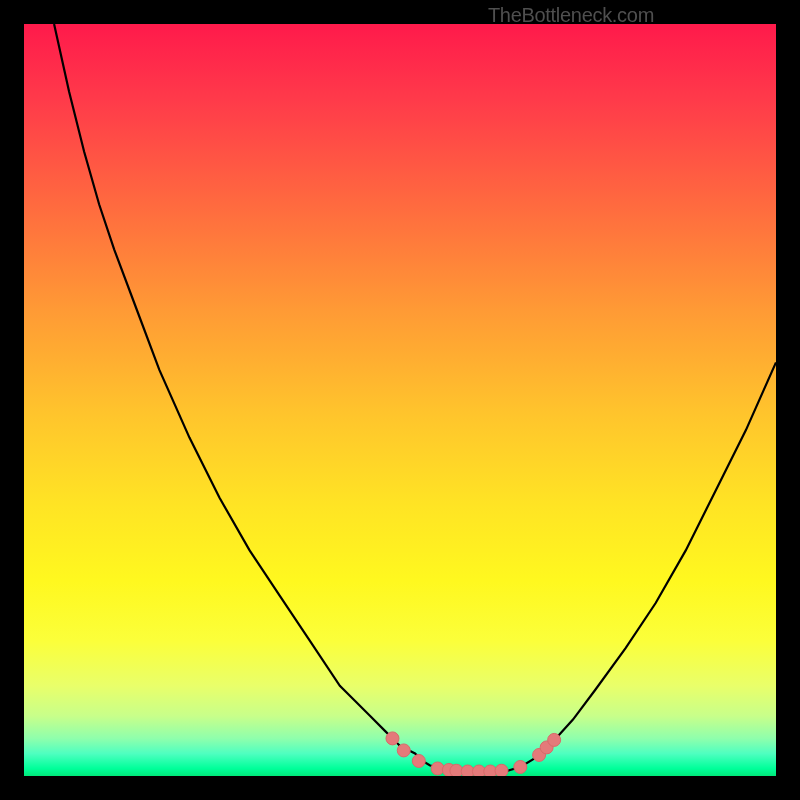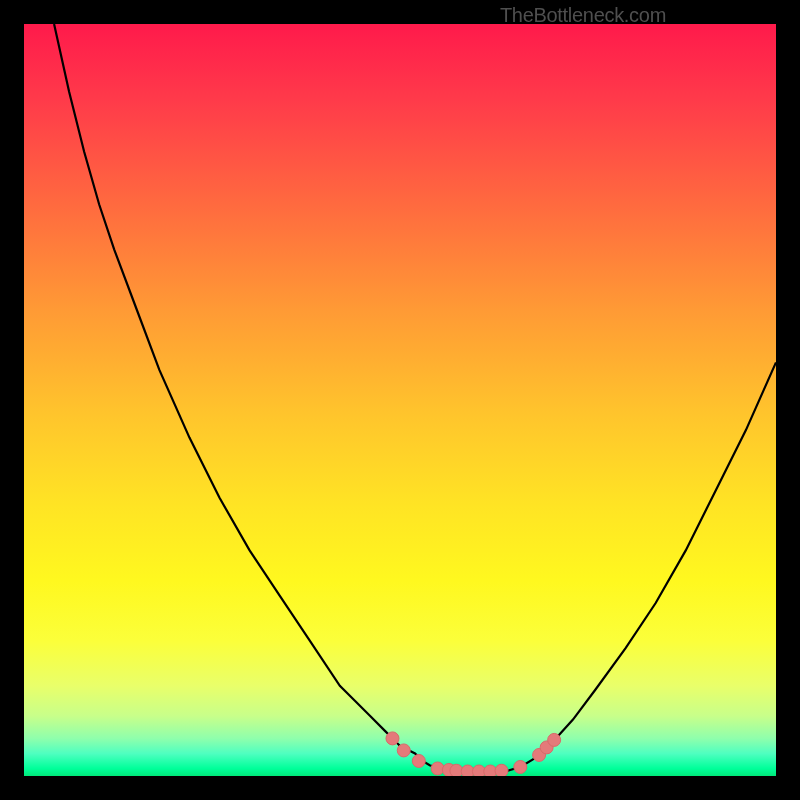--- a/index.html
+++ b/index.html
@@ -11,21 +11,20 @@
     overflow: hidden;
     font-family: Arial, Helvetica, sans-serif;
   }
   .frame {
     position: absolute;
     top: 0;
     left: 0;
     width: 664px;
     height: 800px;
     background: #000;
-    padding-left: 12px;
   }
   .plot-area {
     position: absolute;
     top: 24px;
     left: 24px;
     width: 752px;
     height: 752px;
     overflow: hidden;
   }
   .gradient {

